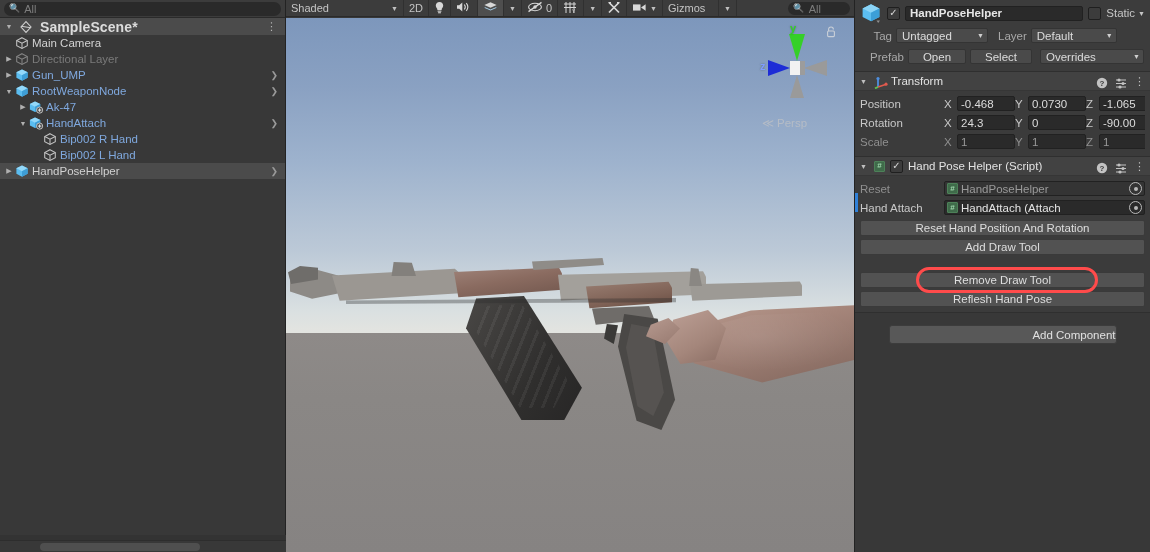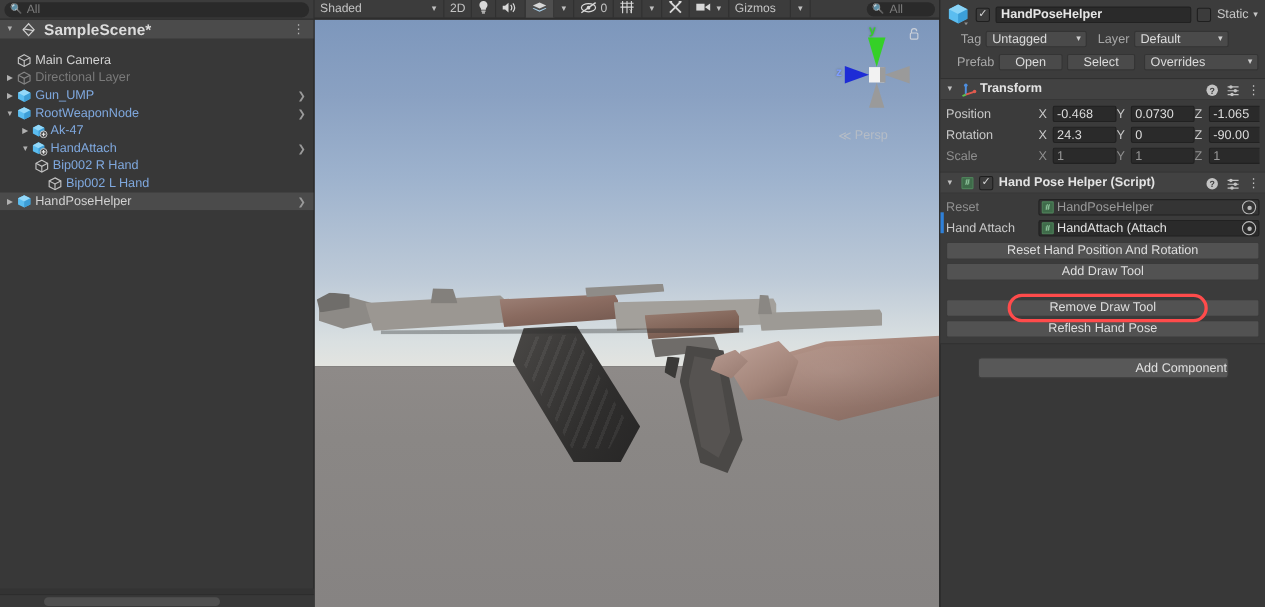--- a/index.html
+++ b/index.html
@@ -30,21 +30,21 @@
   .scene-row{
     height:17px; background:#4b4b4b; display:flex; align-items:center;
     padding-left:3px; gap:4px; position:relative;
   }
   .scene-row .lbl{ color:#dcdcdc; font-size:14px; font-weight:bold; letter-spacing:.1px;}
   .kebab{
     position:absolute; right:8px; top:0; height:17px; display:flex; align-items:center;
     color:#b4b4b4; font-size:11px; letter-spacing:0;
   }
 
-  .tree{ padding-top:0;margin-top:12px; }
+  .tree{ padding-top:0; }
   .trow{
     height:16px; display:flex; align-items:center; position:relative;
     padding-right:6px; white-space:nowrap;
   }
   .trow.sel{ background:#4b4b4b; }
   .twist{
     width:12px; min-width:12px; display:flex; align-items:center; justify-content:center;
     color:#b0b0b0; font-size:7px;
   }
   .twist.none{ color:transparent; }
@@ -167,21 +167,21 @@
 
   
   .comp{
     background:#3f3f3f; border-bottom:1px solid #2f2f2f;
   }
   .comp-head{
     height:19px; display:flex; align-items:center; gap:5px; padding:0 5px;
     background:#424242; border-bottom:1px solid #363636;
   }
   .comp-head .fold{ color:#c0c0c0; font-size:7px; width:9px;}
-  .comp-title{ color:#e2e2e2; font-size:11.5px; font-weight:bold; }
+  .comp-title{ color:#e2e2e2; font-size:11.5px; font-weight:normal; }
   .comp-head .right{ margin-left:auto; display:flex; align-items:center; gap:7px; color:#c3c3c3;}
   .hicon{ width:12px;height:12px; }
   .comp-body{ padding:3px 5px 5px 5px; background:#3b3b3b; position:relative;}
 
   .prow{ display:flex; align-items:center; height:19px; }
   .plabel{ color:#c8c8c8; font-size:11.5px; width:84px; }
   .plabel.dim{ color:#8f8f8f; }
   .axes{ display:flex; align-items:center; flex:1; gap:0; overflow:hidden;}
   .axis{ display:flex; align-items:center; gap:3px; }
   .ax-l{ color:#c8c8c8; font-size:11.5px; width:10px; text-align:left;}
@@ -331,21 +331,21 @@
               <path d="M6 1.4 L11.2 4.1 L11.2 9.4 L6 12.1 L0.9 9.4 L0.9 4.1 Z" fill="#5bbdf0"></path>
               <path d="M6 1.4 L11.2 4.1 L6 6.8 L0.9 4.1 Z" fill="#93d8f9"></path>
               <path d="M6 6.8 L11.2 4.1 L11.2 9.4 L6 12.1 Z" fill="#3e9ed6"></path>
               <circle cx="10.6" cy="10.1" r="3.1" fill="#4a4a4a" stroke="#c8c8c8" stroke-width=".9"></circle>
               <path d="M10.6 8.4v3.4M8.9 10.1h3.4" stroke="#e8e8e8" stroke-width="1"></path>
             </svg>
           </span>
           <span class="tlabel blue">HandAttach</span>
           <span class="chev">❯</span>
         </div>
-        <div class="trow" style="padding-left: 19px;">
+        <div class="trow" style="padding-left: 31px;">
           <span class="twist none">▶</span>
           <span class="ico">
             <svg width="14" height="14" viewBox="0 0 14 14">
               <g fill="none" stroke="#c2c2c2" stroke-width="1.05">
                 <path d="M7 1.7 L12.3 4.5 L12.3 9.6 L7 12.4 L1.7 9.6 L1.7 4.5 Z"></path>
                 <path d="M1.7 4.5 L7 7.2 L12.3 4.5"></path>
                 <path d="M7 7.2 L7 12.4"></path>
               </g>
             </svg>
           </span>

